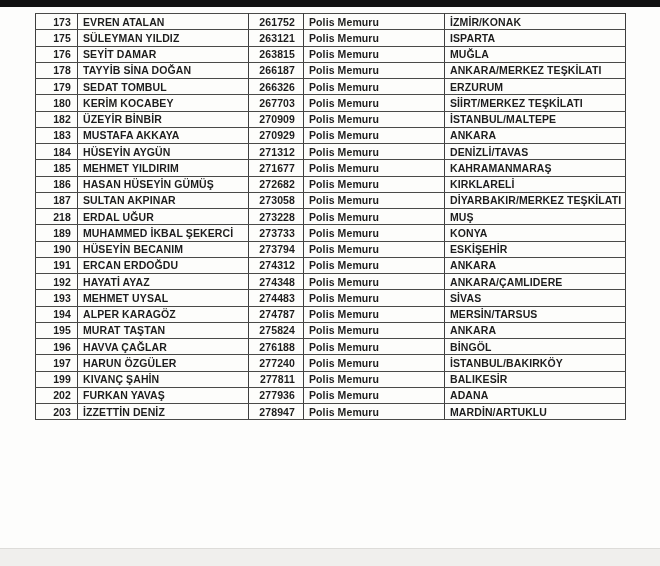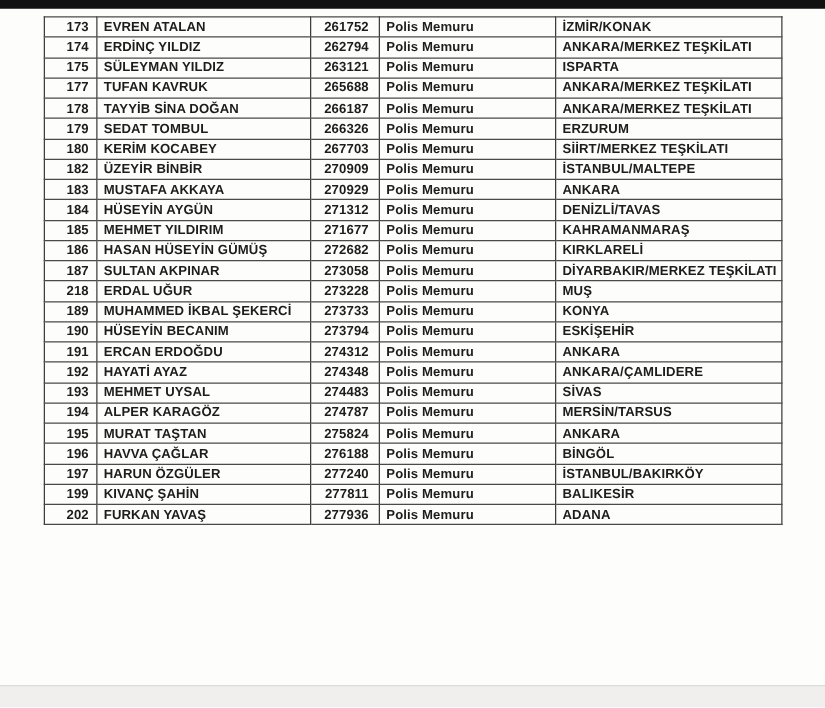--- a/index.html
+++ b/index.html
@@ -79,39 +79,32 @@
     </colgroup>
     <tbody>
         <tr>
           <td class="cell-num">173</td>
           <td>EVREN ATALAN</td>
           <td class="cell-reg">261752</td>
           <td>Polis Memuru</td>
           <td>İZMİR/KONAK</td>
         </tr>
         <tr>
-          <td class="cell-num">174</td>
-          <td>ERDİNÇ YILDIZ</td>
-          <td class="cell-reg">262794</td>
-          <td>Polis Memuru</td>
-          <td>ANKARA/MERKEZ TEŞKİLATI</td>
-        </tr>
-        <tr>
           <td class="cell-num">175</td>
           <td>SÜLEYMAN YILDIZ</td>
           <td class="cell-reg">263121</td>
           <td>Polis Memuru</td>
           <td>ISPARTA</td>
         </tr>
         <tr>
-          <td class="cell-num">177</td>
-          <td>TUFAN KAVRUK</td>
-          <td class="cell-reg">265688</td>
-          <td>Polis Memuru</td>
-          <td>ANKARA/MERKEZ TEŞKİLATI</td>
+          <td class="cell-num">176</td>
+          <td>SEYİT DAMAR</td>
+          <td class="cell-reg">263815</td>
+          <td>Polis Memuru</td>
+          <td>MUĞLA</td>
         </tr>
         <tr>
           <td class="cell-num">178</td>
           <td>TAYYİB SİNA DOĞAN</td>
           <td class="cell-reg">266187</td>
           <td>Polis Memuru</td>
           <td>ANKARA/MERKEZ TEŞKİLATI</td>
         </tr>
         <tr>
           <td class="cell-num">179</td>
@@ -246,18 +239,25 @@
           <td>Polis Memuru</td>
           <td>BALIKESİR</td>
         </tr>
         <tr>
           <td class="cell-num">202</td>
           <td>FURKAN YAVAŞ</td>
           <td class="cell-reg">277936</td>
           <td>Polis Memuru</td>
           <td>ADANA</td>
         </tr>
+        <tr>
+          <td class="cell-num">203</td>
+          <td>İZZETTİN DENİZ</td>
+          <td class="cell-reg">278947</td>
+          <td>Polis Memuru</td>
+          <td>MARDİN/ARTUKLU</td>
+        </tr>
       </tbody>
   </table>
 
   <div class="footer-strip"></div>
 
 </div>
 
 </body></html>

